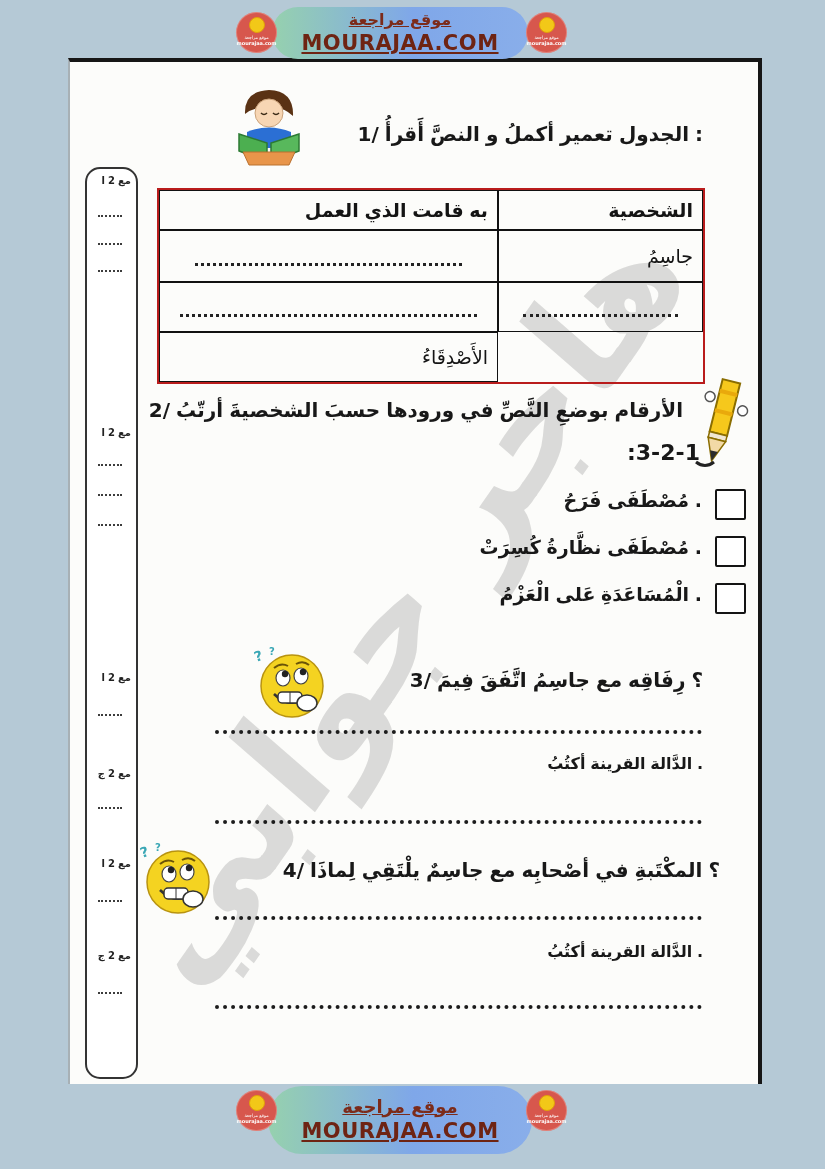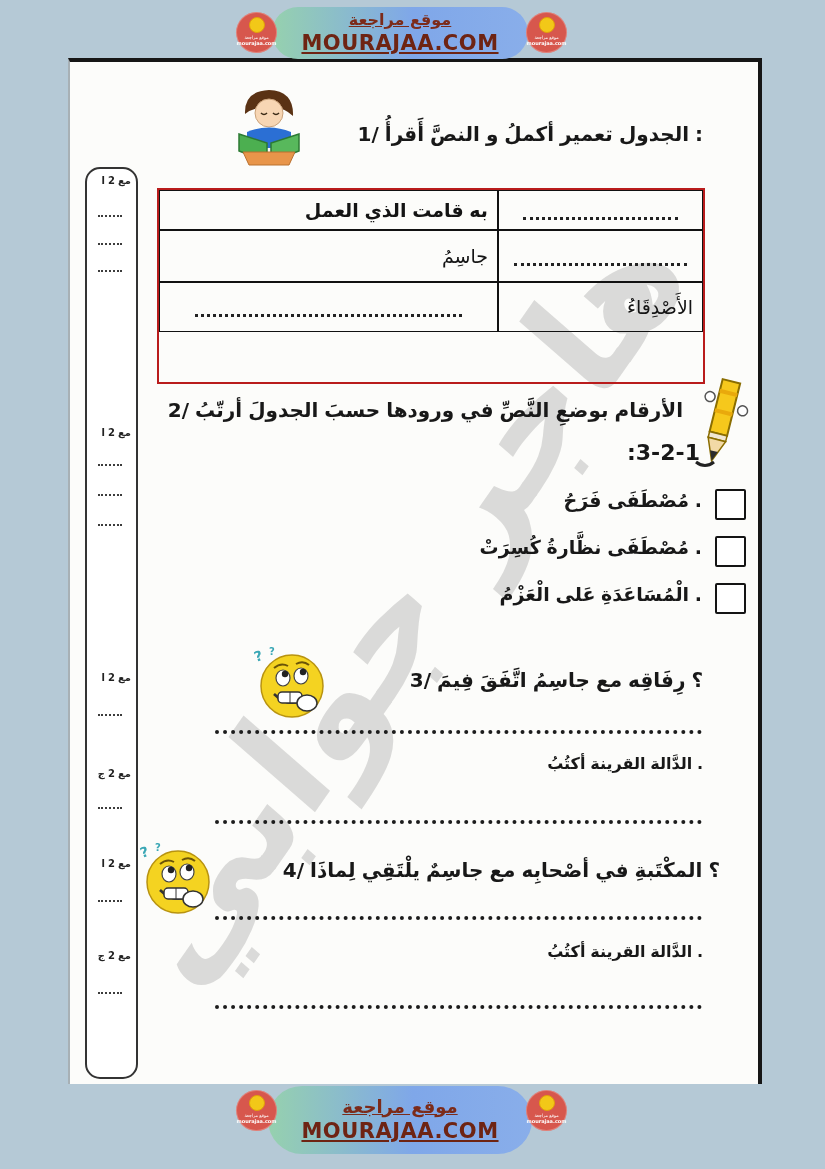--- a/index.html
+++ b/index.html
@@ -180,20 +180,23 @@
     </div>
 
   <div id="chars-table">
     <div class="th">
       <span class="toks">
           <span class="tok">العمل</span>
           <span class="tok">الذي</span>
           <span class="tok">قامت</span>
           <span class="tok">به</span>
         </span>
+    </div>
+    <div class="th">
+      <span>الشخصية</span>
     </div>
 
     <div class="dots-cell">
         <span class="cell-dots"></span>
       </div>
     <div>
         <span>جاسِمُ</span>
       </div>
 
     <div class="dots-cell">
@@ -218,21 +221,21 @@
       <rect x="26" y="58" width="18" height="6" fill="#f0e6d2" stroke="#8a6d00" stroke-width="1.5"></rect>
       <polygon points="26,64 44,64 35,86" fill="#f2d9a6" stroke="#8a6d00" stroke-width="1.5"></polygon>
       <polygon points="31,76 39,76 35,86" fill="#2b2b2b"></polygon>
     </g>
     <path d="M10,86 q9,7 18,0" stroke="#222" stroke-width="3" fill="none"></path>
   </svg>
 
   <div class="qtitle toks" style="right:142px;top:398px;">
       <span class="tok">2/</span>
       <span class="tok">أرتّبُ</span>
-      <span class="tok">الجدولَ</span>
+      <span class="tok">الشخصيةَ</span>
       <span class="tok">حسبَ</span>
       <span class="tok">ورودها</span>
       <span class="tok">في</span>
       <span class="tok">النَّصِّ</span>
       <span class="tok">بوضعِ</span>
       <span class="tok">الأرقام</span>
     </div>
   <div class="num-line" style="right:125px;top:440px;">:3-2-1</div>
 
   <div class="order-row" style="right:79px;top:489px;">

